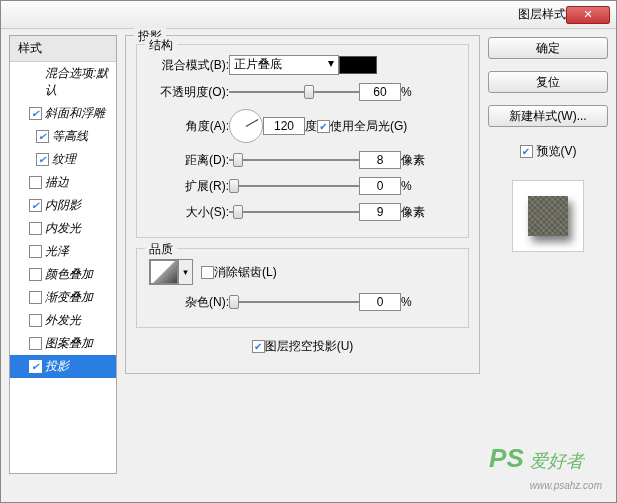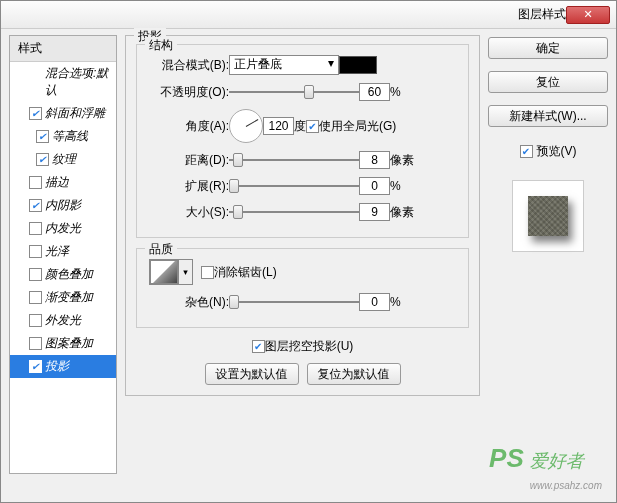--- a/index.html
+++ b/index.html
@@ -23,21 +23,21 @@
 .group > .gtitle { position: absolute; top: -8px; left: 8px; background: #f0f0f0; padding: 0 4px; }
 .subgroup { border: 1px solid #ccc; padding: 10px 12px 8px 12px; margin-bottom: 10px; position: relative; }
 .subgroup > .sgtitle { position: absolute; top: -8px; left: 8px; background: #f0f0f0; padding: 0 4px; }
 .form-row { display: flex; align-items: center; margin-bottom: 8px; }
 .form-row .lbl { width: 80px; text-align: right; }
 .dropdown { width: 110px; height: 20px; border: 1px solid #888; background: #fff; padding: 0 4px; display: flex; align-items: flex-start; justify-content: space-between; font-size: 12px; }
 .color-swatch { width: 38px; height: 18px; background: #000; border: 1px solid #555; }
 .slider { flex: 1; height: 16px; position: relative; display: flex; align-items: center; max-width: 130px; }
 .slider .track { height: 2px; background: #888; width: 100%; }
 .slider .thumb { position: absolute; width: 10px; height: 14px; background: linear-gradient(#f8f8f8,#d8d8d8); border:1px solid #888; border-radius:2px; top:1px; }
-.num-input { width: 31px; height: 18px; border: 1px solid #888; background: #fff; text-align: center; font-size: 12px; padding: 0; }
+.num-input { width: 42px; height: 18px; border: 1px solid #888; background: #fff; text-align: center; font-size: 12px; padding: 0; }
 .unit { width: 30px; }
 .angle-ctl { width: 34px; height: 34px; border: 1px solid #aaa; border-radius: 50%; background: #fff; position: relative; }
 .angle-ctl::after { content:''; position:absolute; width:14px; height:1px; background:#333; top:50%; left:50%; transform-origin:left center; transform: rotate(-30deg); }
 .cb-inline { width: 13px; height: 13px; border: 1px solid #888; background: #fff; display:inline-flex; align-items:center; justify-content:center; font-size:10px; color:#2a7de1; }
 .contour-box { width: 28px; height: 24px; border: 1px solid #888; background: linear-gradient(135deg,#fff 0%, #fff 48%, #999 52%, #444 100%); }
 .contour-wrap { display:flex; align-items:center; border:1px solid #888; }
 .contour-arrow { width:14px; height:24px; border-left:1px solid #888; display:flex; align-items:center; justify-content:center; font-size:9px; background:#eee; }
 .btn { height: 22px; padding: 0 10px; background: linear-gradient(#fdfdfd,#e5e5e5); border: 1px solid #999; border-radius: 3px; cursor: pointer; font-size:12px; display:inline-flex; align-items:center; justify-content:center; }
 .btn-row { display:flex; gap:8px; justify-content:center; margin-top:4px; }
 .right-panel { width: 120px; display:flex; flex-direction:column; gap:12px; padding-top:2px; }
@@ -208,24 +208,20 @@
             <input class="num-input" value="0" style="">
             <span class="unit">%</span>
           </div>
         </div>
 
         <div class="form-row" style="justify-content:center">
           <span class="cb-inline">✔</span>
           <span>图层挖空投影(U)</span>
         </div>
 
-        <div class="btn-row">
-          <button class="btn">设置为默认值</button>
-          <button class="btn">复位为默认值</button>
-        </div>
       </div>
     </div>
 
     <div class="right-panel">
       <button class="btn">确定</button>
       <button class="btn">复位</button>
       <button class="btn">新建样式(W)...</button>
       <div class="preview-cb-row">
         <span class="cb-inline">✔</span>
         <span>预览(V)</span>

